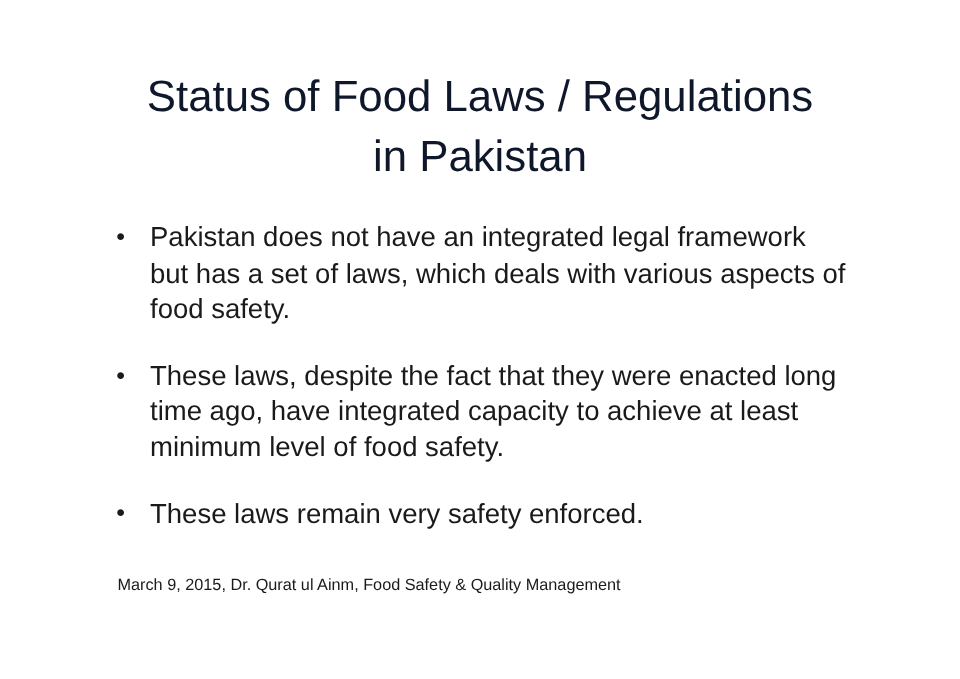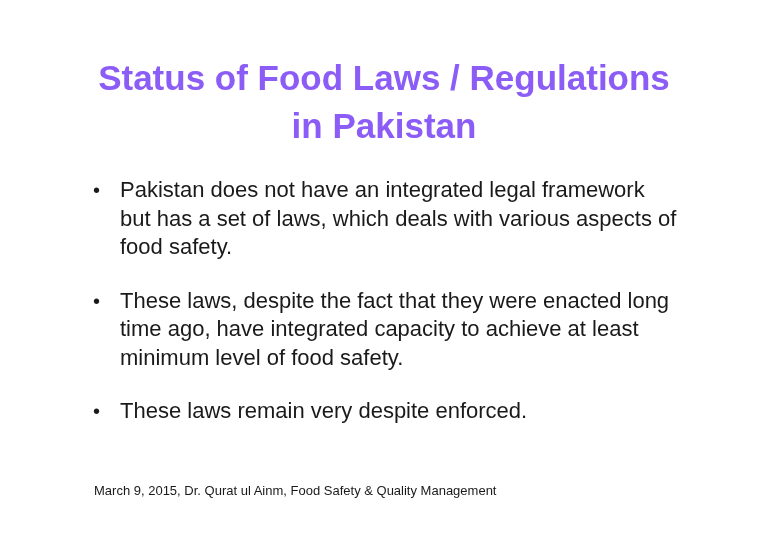--- a/index.html
+++ b/index.html
@@ -16,22 +16,22 @@
     font-family: "Liberation Sans", sans-serif;
   }
   .slide-title {
     position: absolute;
     top: 31px;
     left: 0;
     right: 0;
     text-align: center;
     font-size: 35px;
     line-height: 48px;
-    font-weight: 700;
-    color: #8b5cf6;
+    font-weight: 400;
+    color: #0f172a;
     white-space: pre-line;
   }
   .bullet-list {
     position: absolute;
     top: 176px;
     left: 93px;
     right: 40px;
     list-style: none;
     margin: 0;
     padding: 0;
@@ -49,21 +49,21 @@
     width: 27px;
     font-size: 20px;
   }
   .bullet-text {
     flex: 1 1 auto;
     white-space: pre-line;
   }
   .footer-note {
     position: absolute;
     left: 94px;
-    top: 483px;
+    top: 460px;
     font-size: 13px;
     line-height: 16px;
     color: #1a1a1a;
   }
 </style>
 </head>
 <body>
 
 <div class="slide">
 
@@ -78,19 +78,19 @@
 food safety.</span>
     </li>
     <li class="bullet-item">
       <span class="bullet-dot">•</span>
       <span class="bullet-text">These laws, despite the fact that they were enacted long
 time ago, have integrated capacity to achieve at least
 minimum level of food safety.</span>
     </li>
     <li class="bullet-item">
       <span class="bullet-dot">•</span>
-      <span class="bullet-text">These laws remain very despite enforced.</span>
+      <span class="bullet-text">These laws remain very safety enforced.</span>
     </li>
   </ul>
 
   <div class="footer-note">March 9, 2015, Dr. Qurat ul Ainm, Food Safety &amp; Quality Management</div>
 
 </div>
 
 </body></html>

